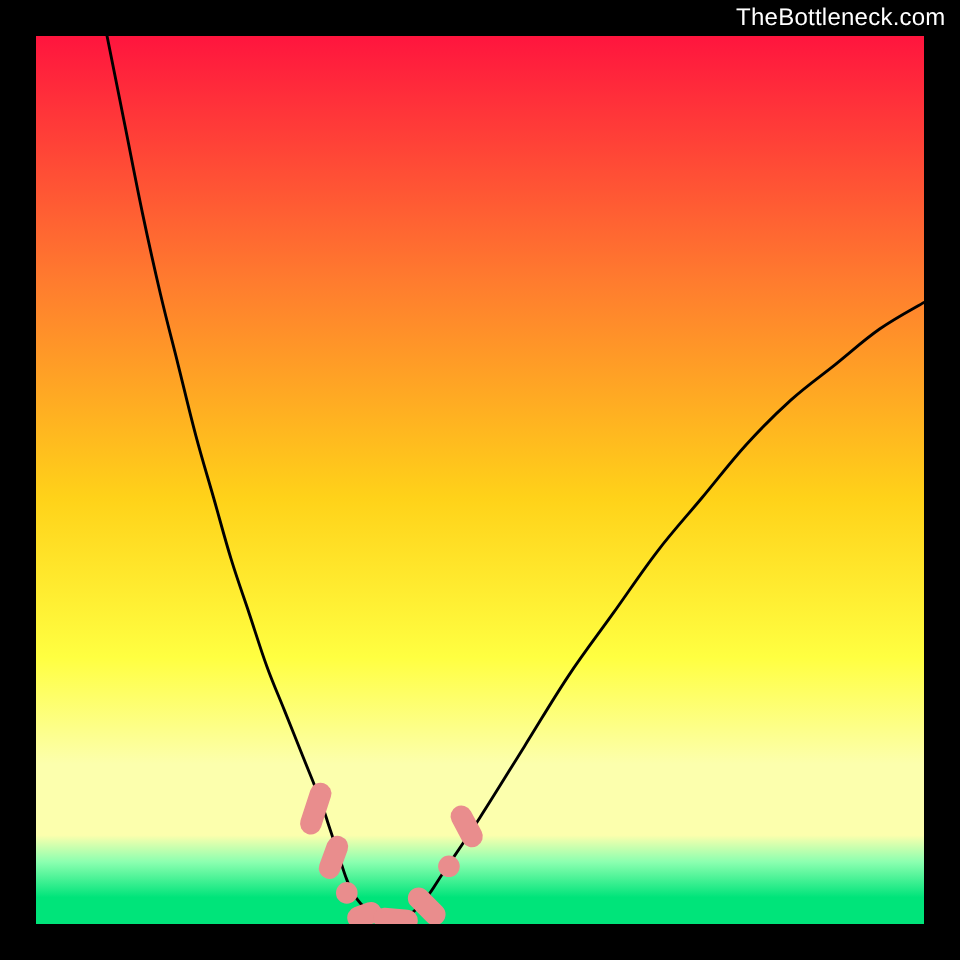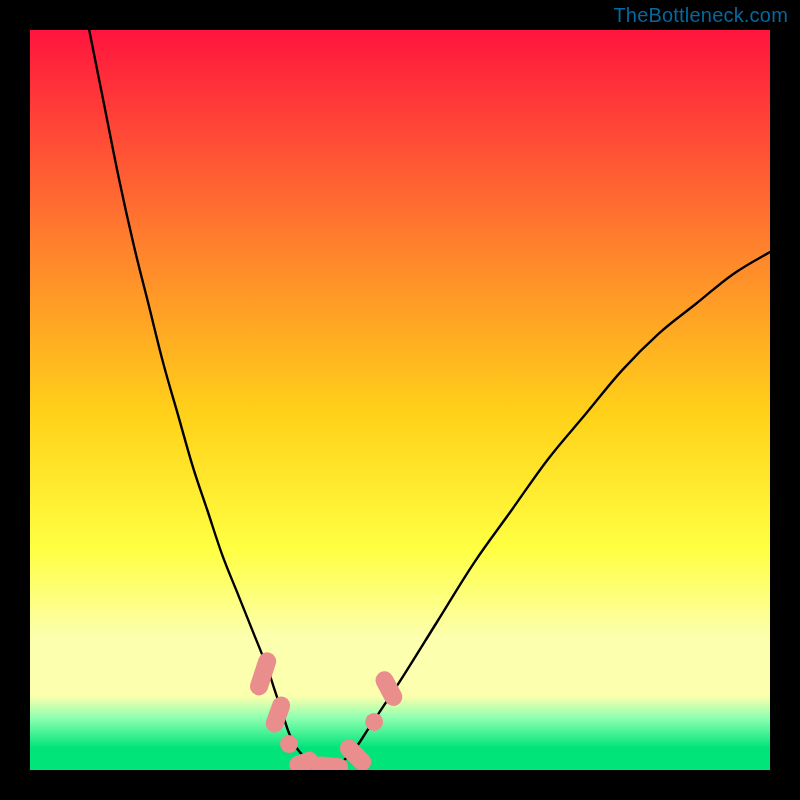--- a/index.html
+++ b/index.html
@@ -22,21 +22,21 @@
     top: 30px;
     left: 30px;
     width: 740px;
     height: 740px;
     overflow: hidden;
   }
   .watermark {
     position: absolute;
     top: 4px;
     right: 12px;
-    color: #0369a1;
+    color: #ffffff;
     font-size: 20px;
     font-weight: 500;
     letter-spacing: 0.2px;
   }
   svg { display: block; }
 </style>
 </head>
 <body>
 
 <div class="frame">

